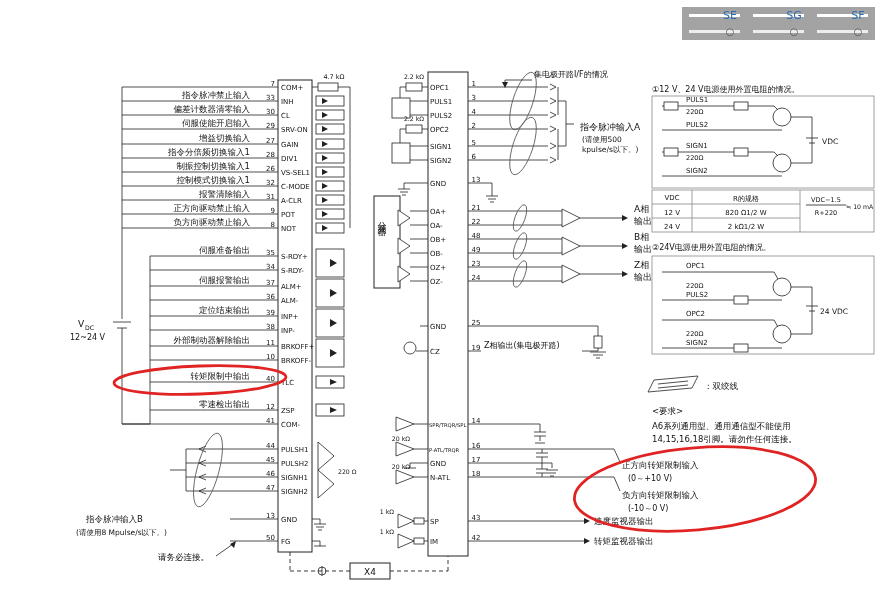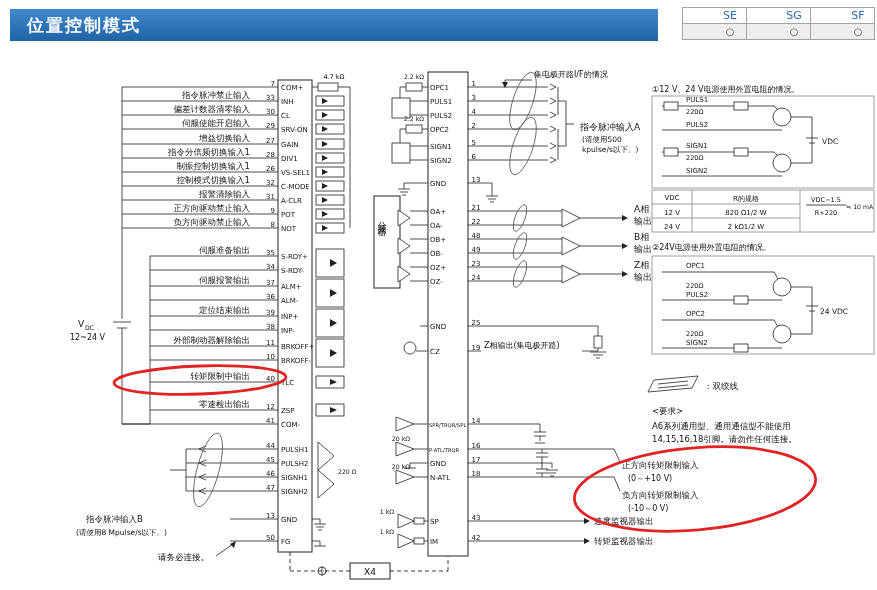--- a/index.html
+++ b/index.html
@@ -3,21 +3,21 @@
 <meta charset="utf-8">
 <style>
   html,body{margin:0;padding:0;background:#fff;}
   .page{position:relative;width:877px;height:590px;background:#fff;overflow:hidden;
         font-family:"DejaVu Sans",sans-serif;}
   .header-bar{position:absolute;left:10px;top:9px;width:648px;height:32px;
         background:linear-gradient(180deg,#4189cb,#2063a8);display:flex;align-items:center;}
   .header-bar span{color:#fff;font-size:17px;font-weight:bold;padding-left:17px;letter-spacing:2px;}
   .mode-table{position:absolute;left:683px;top:8px;width:192px;display:grid;
         grid-template-columns:64px 64px 64px;grid-template-rows:16px 16px;}
-  .mode-table div{border:1px solid #a3a3a3;margin-left:-1px;margin-top:-1px;
+  .mode-table div{border:7px solid #a3a3a3;margin-left:-1px;margin-top:-1px;
         display:flex;align-items:center;justify-content:center;font-size:11px;padding-left:31px;}
   .mode-table .hd{color:#2b6cb5;background:#fff;}
   .mode-table .mk{color:#555;background:#ededed;font-size:10px;}
   svg{position:absolute;left:0;top:0;}
   svg text{font-family:"DejaVu Sans",sans-serif;fill:#111;}
   .f5{font-size:5.2px}.f6{font-size:6.2px}.f65{font-size:6.5px}.f7{font-size:7px}
   .f75{font-size:7.5px}.f8{font-size:8px}.f85{font-size:8.5px}.f9{font-size:9px}
   .mid{text-anchor:middle}.end{text-anchor:end}
   .L{stroke:#222;stroke-width:.8;fill:none}
   .B{fill:#fff;stroke:#222;stroke-width:1}
@@ -26,23 +26,20 @@
   .E{fill:none;stroke:#555;stroke-width:.8}
   .D{stroke:#222;stroke-width:.9;fill:none;stroke-dasharray:4 3}
   .G{stroke:#888;stroke-width:.8;fill:none}
   .red{fill:none;stroke:#e02424;stroke-width:2.8}
 </style>
 </head>
 <body>
 
 <div class="page">
 
-  <div class="header-bar">
-    <span>位置控制模式</span>
-  </div>
 
   <div class="mode-table">
     <div class="hd">SE</div>
     <div class="hd">SG</div>
     <div class="hd">SF</div>
     <div class="mk">○</div>
     <div class="mk">○</div>
     <div class="mk">○</div>
   </div>
 

